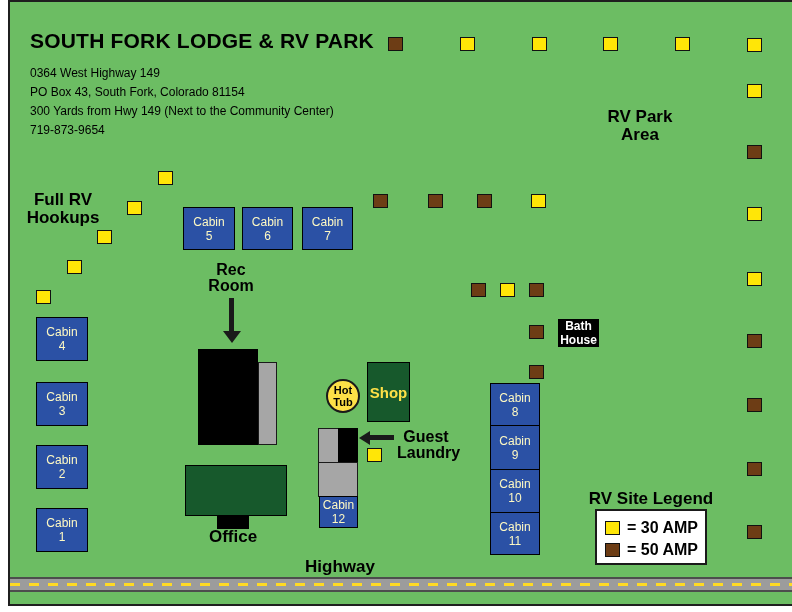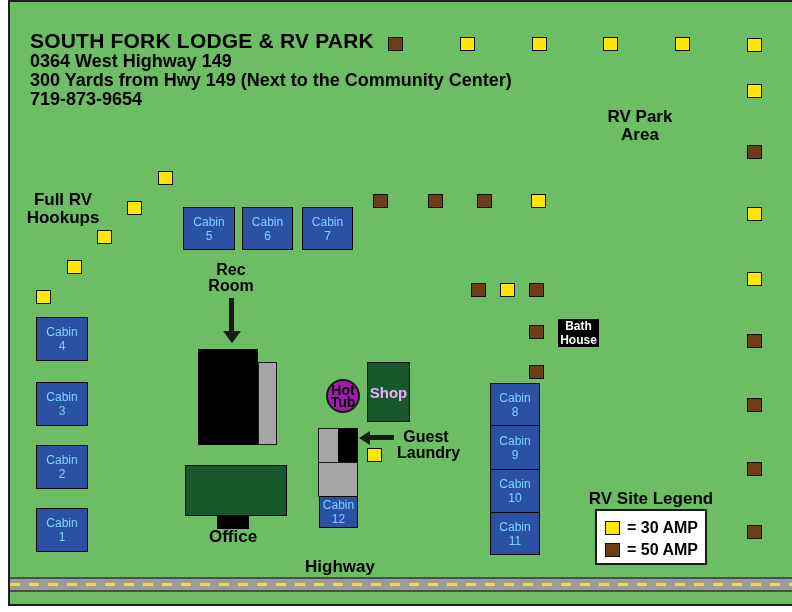--- a/index.html
+++ b/index.html
@@ -3,36 +3,36 @@
 <meta charset="utf-8">
 <style>
   html,body{margin:0;padding:0;background:#ffffff;}
   body{width:792px;height:612px;position:relative;font-family:"Liberation Sans",sans-serif;color:#000;}
   .map{position:absolute;left:8px;top:0;width:792px;height:606px;background:#6cbd63;border:2px solid #1f1f1f;box-sizing:border-box;overflow:hidden;}
   .abs{position:absolute;}
   .pre{white-space:pre-line;}
   
   .hdr{left:20px;top:27px;}
   .hdr .title{font-size:21px;font-weight:bold;line-height:23px;letter-spacing:0.2px;}
-  .hdr .addr{font-size:18px;line-height:19px;margin-top:0;font-weight:bold;}
+  .hdr .addr{font-size:12px;line-height:19px;margin-top:12px;}
   
   .lbl{font-weight:bold;text-align:center;}
   .lbl17{font-size:17px;line-height:18px;}
   .lbl15{font-size:16px;line-height:16px;}
   
   .blk{background:#000;}
   .grn{background:#17592c;border:1px solid #000;box-sizing:border-box;}
   .gry{background:#a6a6a6;border:1px solid #1a1a1a;box-sizing:border-box;}
-  .cabin{position:absolute;background:#2b51a5;border:1.5px solid #000;box-sizing:border-box;color:#7dd3fc;
+  .cabin{position:absolute;background:#2b51a5;border:1.5px solid #000;box-sizing:border-box;color:#fef9c3;
          font-size:12px;line-height:14px;text-align:center;display:flex;align-items:center;justify-content:center;white-space:pre-line;}
   .bath{background:#000;color:#fff;font-weight:bold;font-size:12px;line-height:14px;text-align:center;
         display:flex;align-items:center;justify-content:center;white-space:pre-line;}
-  .shoplbl{color:#f0abfc;font-weight:bold;font-size:15px;display:flex;align-items:center;justify-content:center;}
-  .hottub{background:#a21caf;border:2px solid #1a1a1a;border-radius:50%;box-sizing:border-box;
-          font-size:14px;font-weight:bold;line-height:12px;text-align:center;display:flex;align-items:center;justify-content:center;white-space:pre-line;}
+  .shoplbl{color:#fde047;font-weight:bold;font-size:15px;display:flex;align-items:center;justify-content:center;}
+  .hottub{background:#fde047;border:2px solid #1a1a1a;border-radius:50%;box-sizing:border-box;
+          font-size:11px;font-weight:bold;line-height:12px;text-align:center;display:flex;align-items:center;justify-content:center;white-space:pre-line;}
   
   .site{position:absolute;width:15px;height:14px;border:1px solid #111;box-sizing:border-box;}
   .s30{background:#ffe607;}
   .s50{background:#6d3d15;}
   
   .arrow-shaft-v{width:5px;background:#1a1a1a;}
   .arrow-head-down{width:0;height:0;border-left:9px solid transparent;border-right:9px solid transparent;border-top:12px solid #1a1a1a;}
   .arrow-shaft-h{height:5px;background:#1a1a1a;}
   .arrow-head-left{width:0;height:0;border-top:7px solid transparent;border-bottom:7px solid transparent;border-right:11px solid #1a1a1a;}
   
@@ -47,20 +47,21 @@
 </style>
 </head>
 <body>
 
 <div class="map">
 
   <div class="abs hdr">
     <div class="title">SOUTH FORK LODGE &amp; RV PARK</div>
     <div class="addr">
       <div>0364 West Highway 149</div>
+      <div>PO Box 43, South Fork, Colorado 81154</div>
       <div>300 Yards from Hwy 149 (Next to the Community Center)</div>
       <div>719-873-9654</div>
     </div>
   </div>
 
   <div class="abs lbl lbl17 pre" style="left:6px;top:189px;width:94px;">Full RV
 Hookups</div>
   <div class="abs lbl lbl17 pre" style="left:585px;top:106px;width:90px;">RV Park
 Area</div>
   <div class="abs lbl lbl15 pre" style="left:191px;top:260px;width:60px;">Rec

